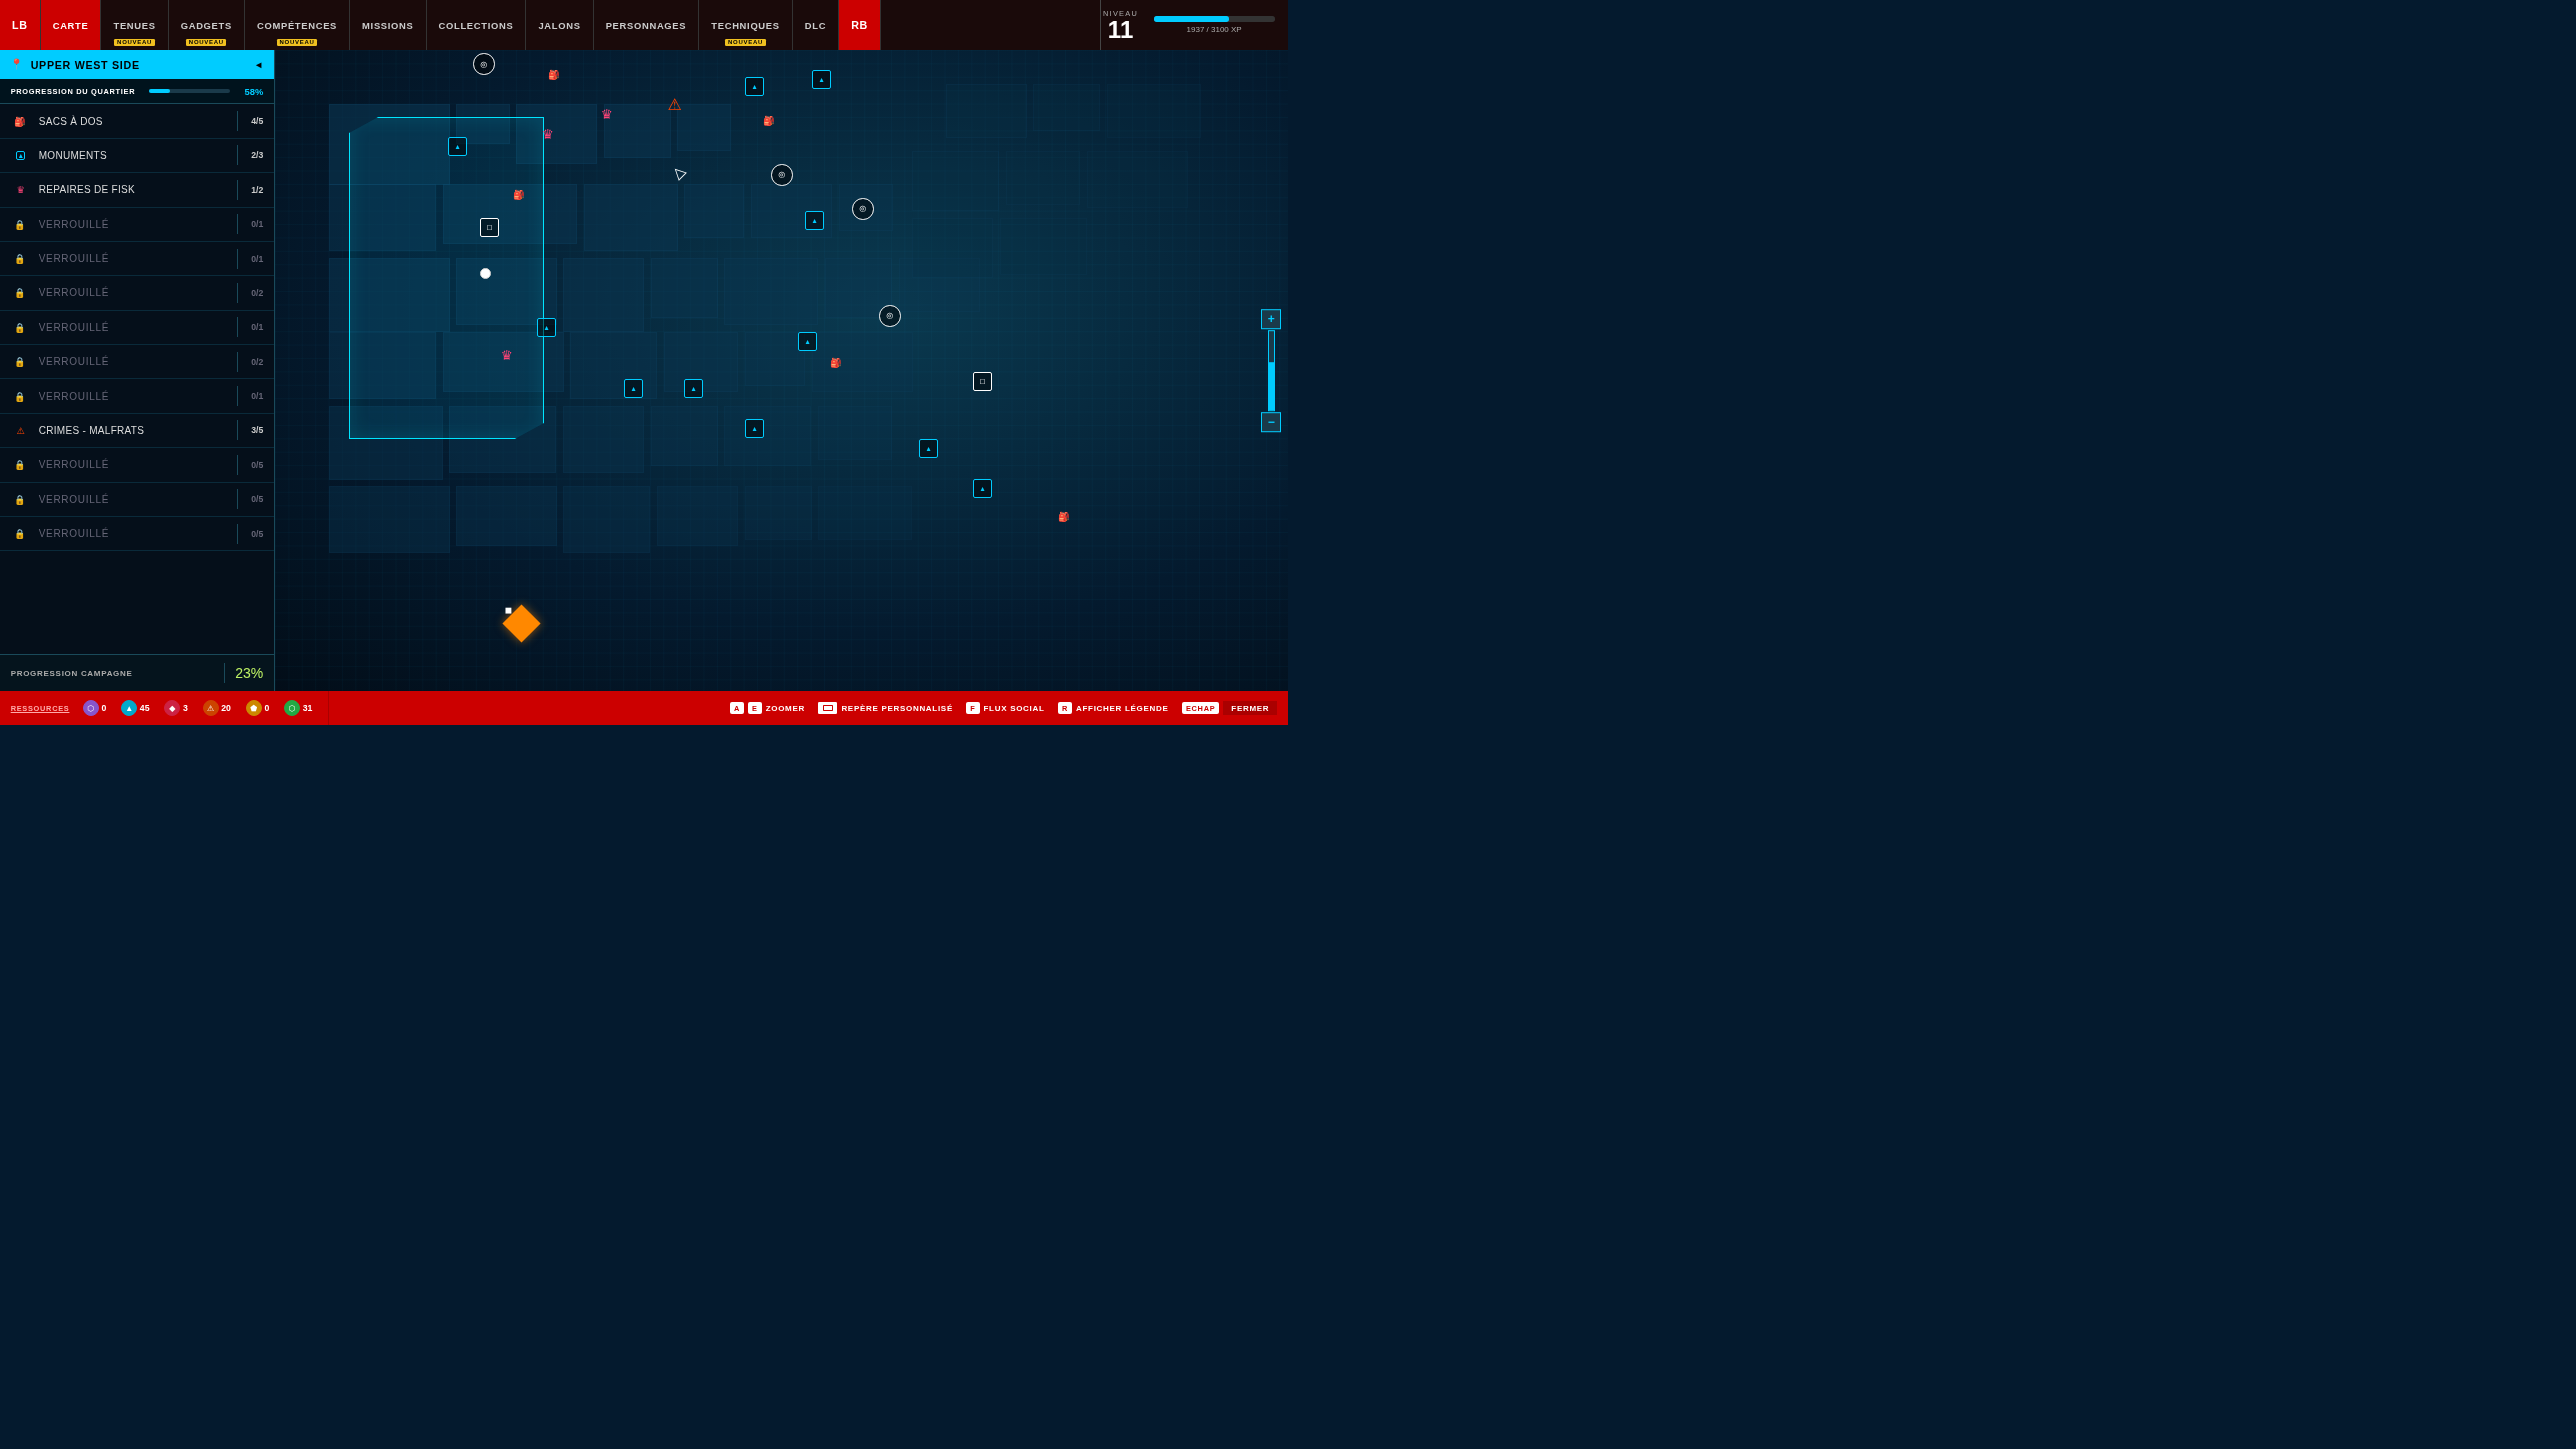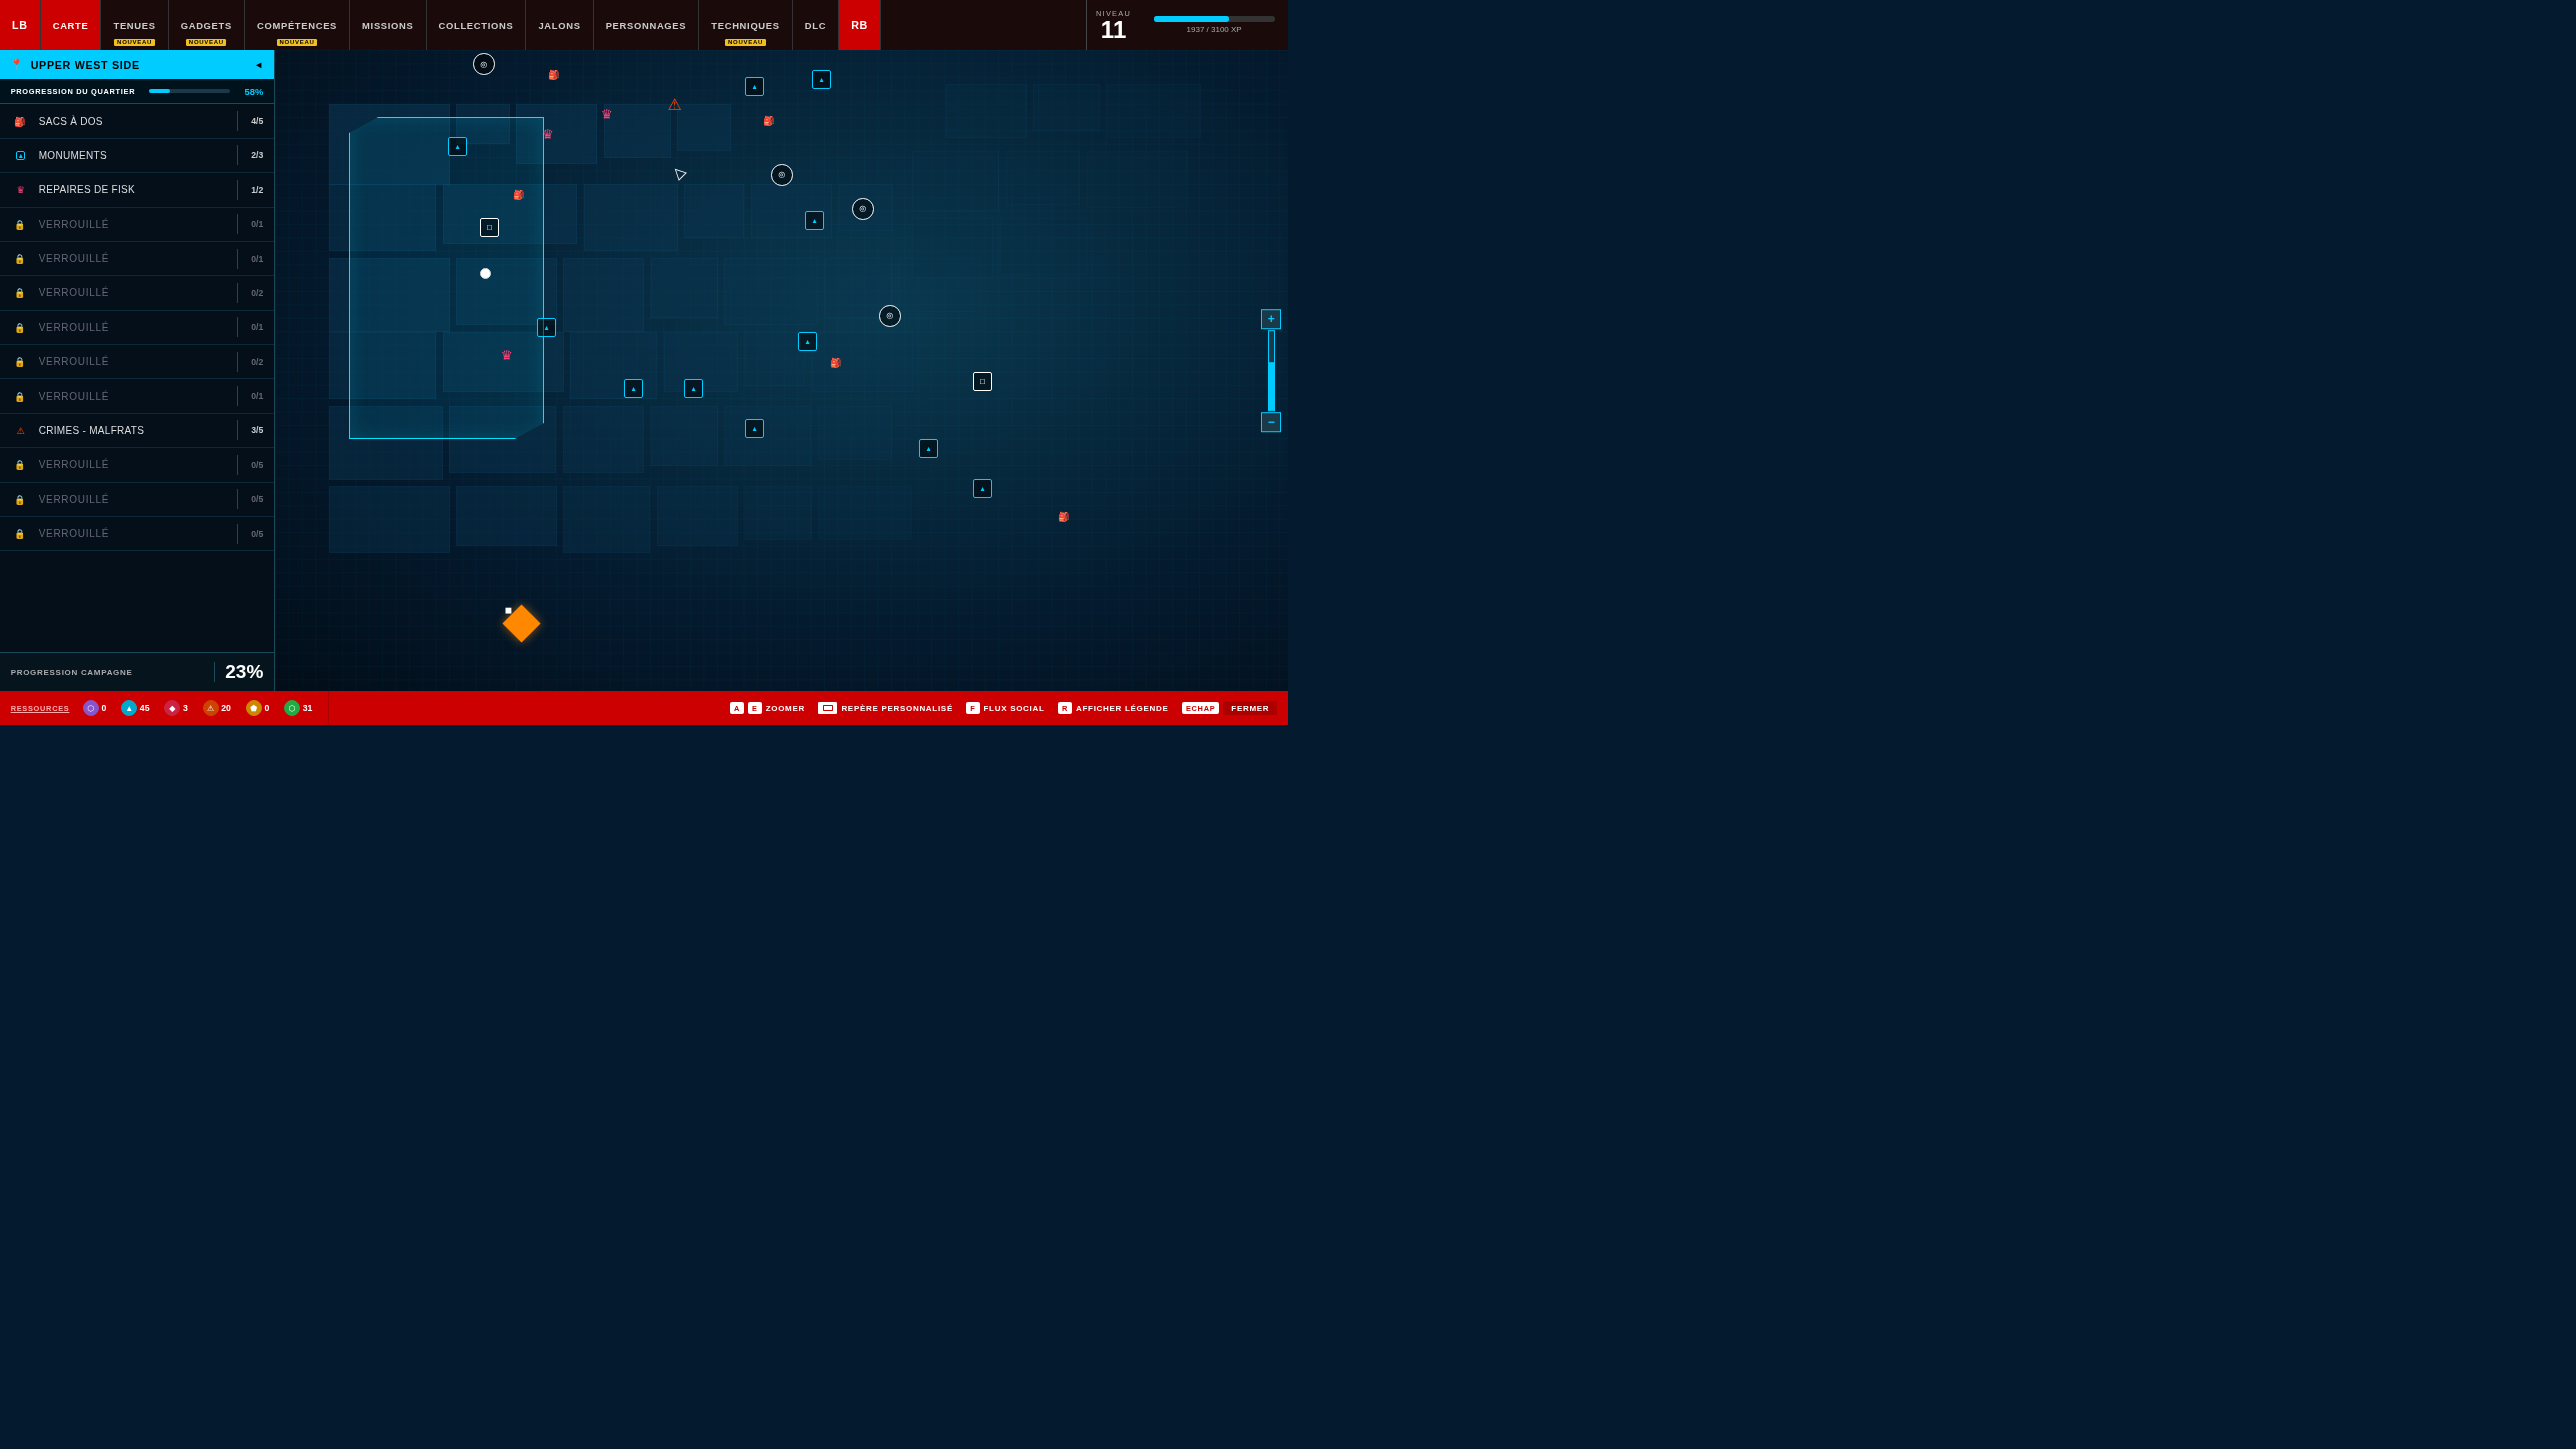--- a/index.html
+++ b/index.html
@@ -57,21 +57,21 @@
       font-weight: bold;
       padding: 0.7px 2.7px;
       border-radius: 1.3px;
     }
     .nav-level {
       display: flex;
       flex-direction: column;
       align-items: center;
       justify-content: center;
       margin-left: auto;
-      padding: 0 9px;
+      padding: 0 2px;
       border-left: 0.7px solid #444;
     }
     .nav-level-label {
       font-size: 7.4px;
       color: #aaa;
       letter-spacing: 1.3px;
     }
     .nav-level-num {
       font-size: 24px;
       font-weight: bold;
@@ -385,23 +385,23 @@
       text-transform: uppercase;
       flex: 1;
     }
     .campaign-divider {
       width: 0.7px;
       height: 20px;
       background: #1a4a5a;
       margin: 0 10.7px;
     }
     .campaign-pct {
-      font-size: 19px;
-      font-weight: bold;
-      color: #ffffff;
+      font-size: 14px;
+      font-weight: normal;
+      color: #bef264;
     }
 
     
     .bottom-bar {
       position: absolute;
       bottom: 0;
       left: 0;
       right: 0;
       height: 34px;
       background: #cc0000;

